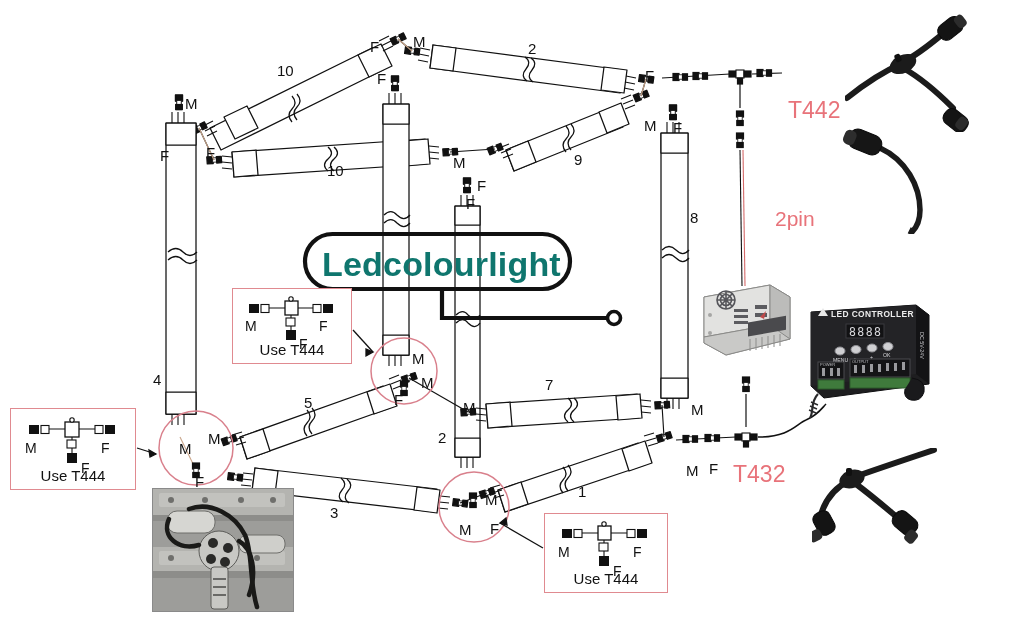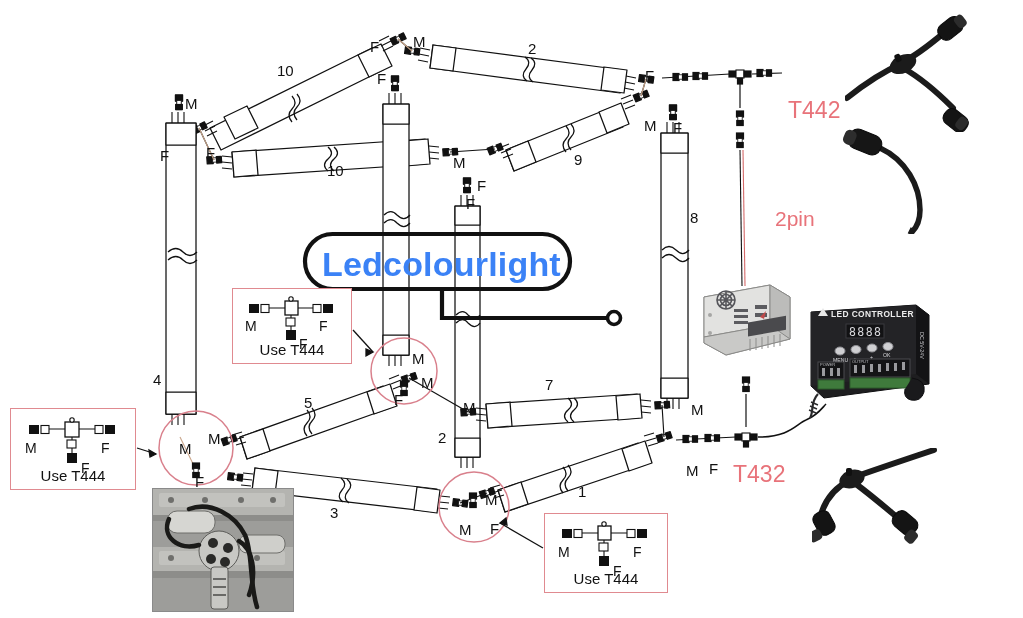--- a/index.html
+++ b/index.html
@@ -8,21 +8,21 @@
   #stage{position:absolute;inset:0;width:1023px;height:618px;}
   svg{position:absolute;left:0;top:0;}
   .lbl{position:absolute;font-size:15px;color:#111;line-height:1;}
   .lbl.num{font-size:15px;}
   .red-txt{position:absolute;color:#e8737a;font-size:21px;line-height:1.12;}
   .red-txt.big{font-size:23px;}
   .inset{position:absolute;border:1.6px solid #e08a90;background:#fff;box-sizing:border-box;}
   .inset .cap{position:absolute;left:0;right:0;bottom:5px;text-align:center;
               font-size:15px;color:#111;}
   .photo{position:absolute;border:1px solid #8a8a8a;overflow:hidden;background:#9a9a98;}
-  .wm{position:absolute;color:#3b82f6;font-size:34px;font-weight:bold;
+  .wm{position:absolute;color:#0f766e;font-size:34px;font-weight:bold;
       letter-spacing:.2px;white-space:nowrap;}
   .hw{position:absolute;}
 </style>
 </head>
 <body>
 
 <div id="stage">
 
   <svg width="1023" height="618" viewBox="0 0 1023 618">
     <defs>

